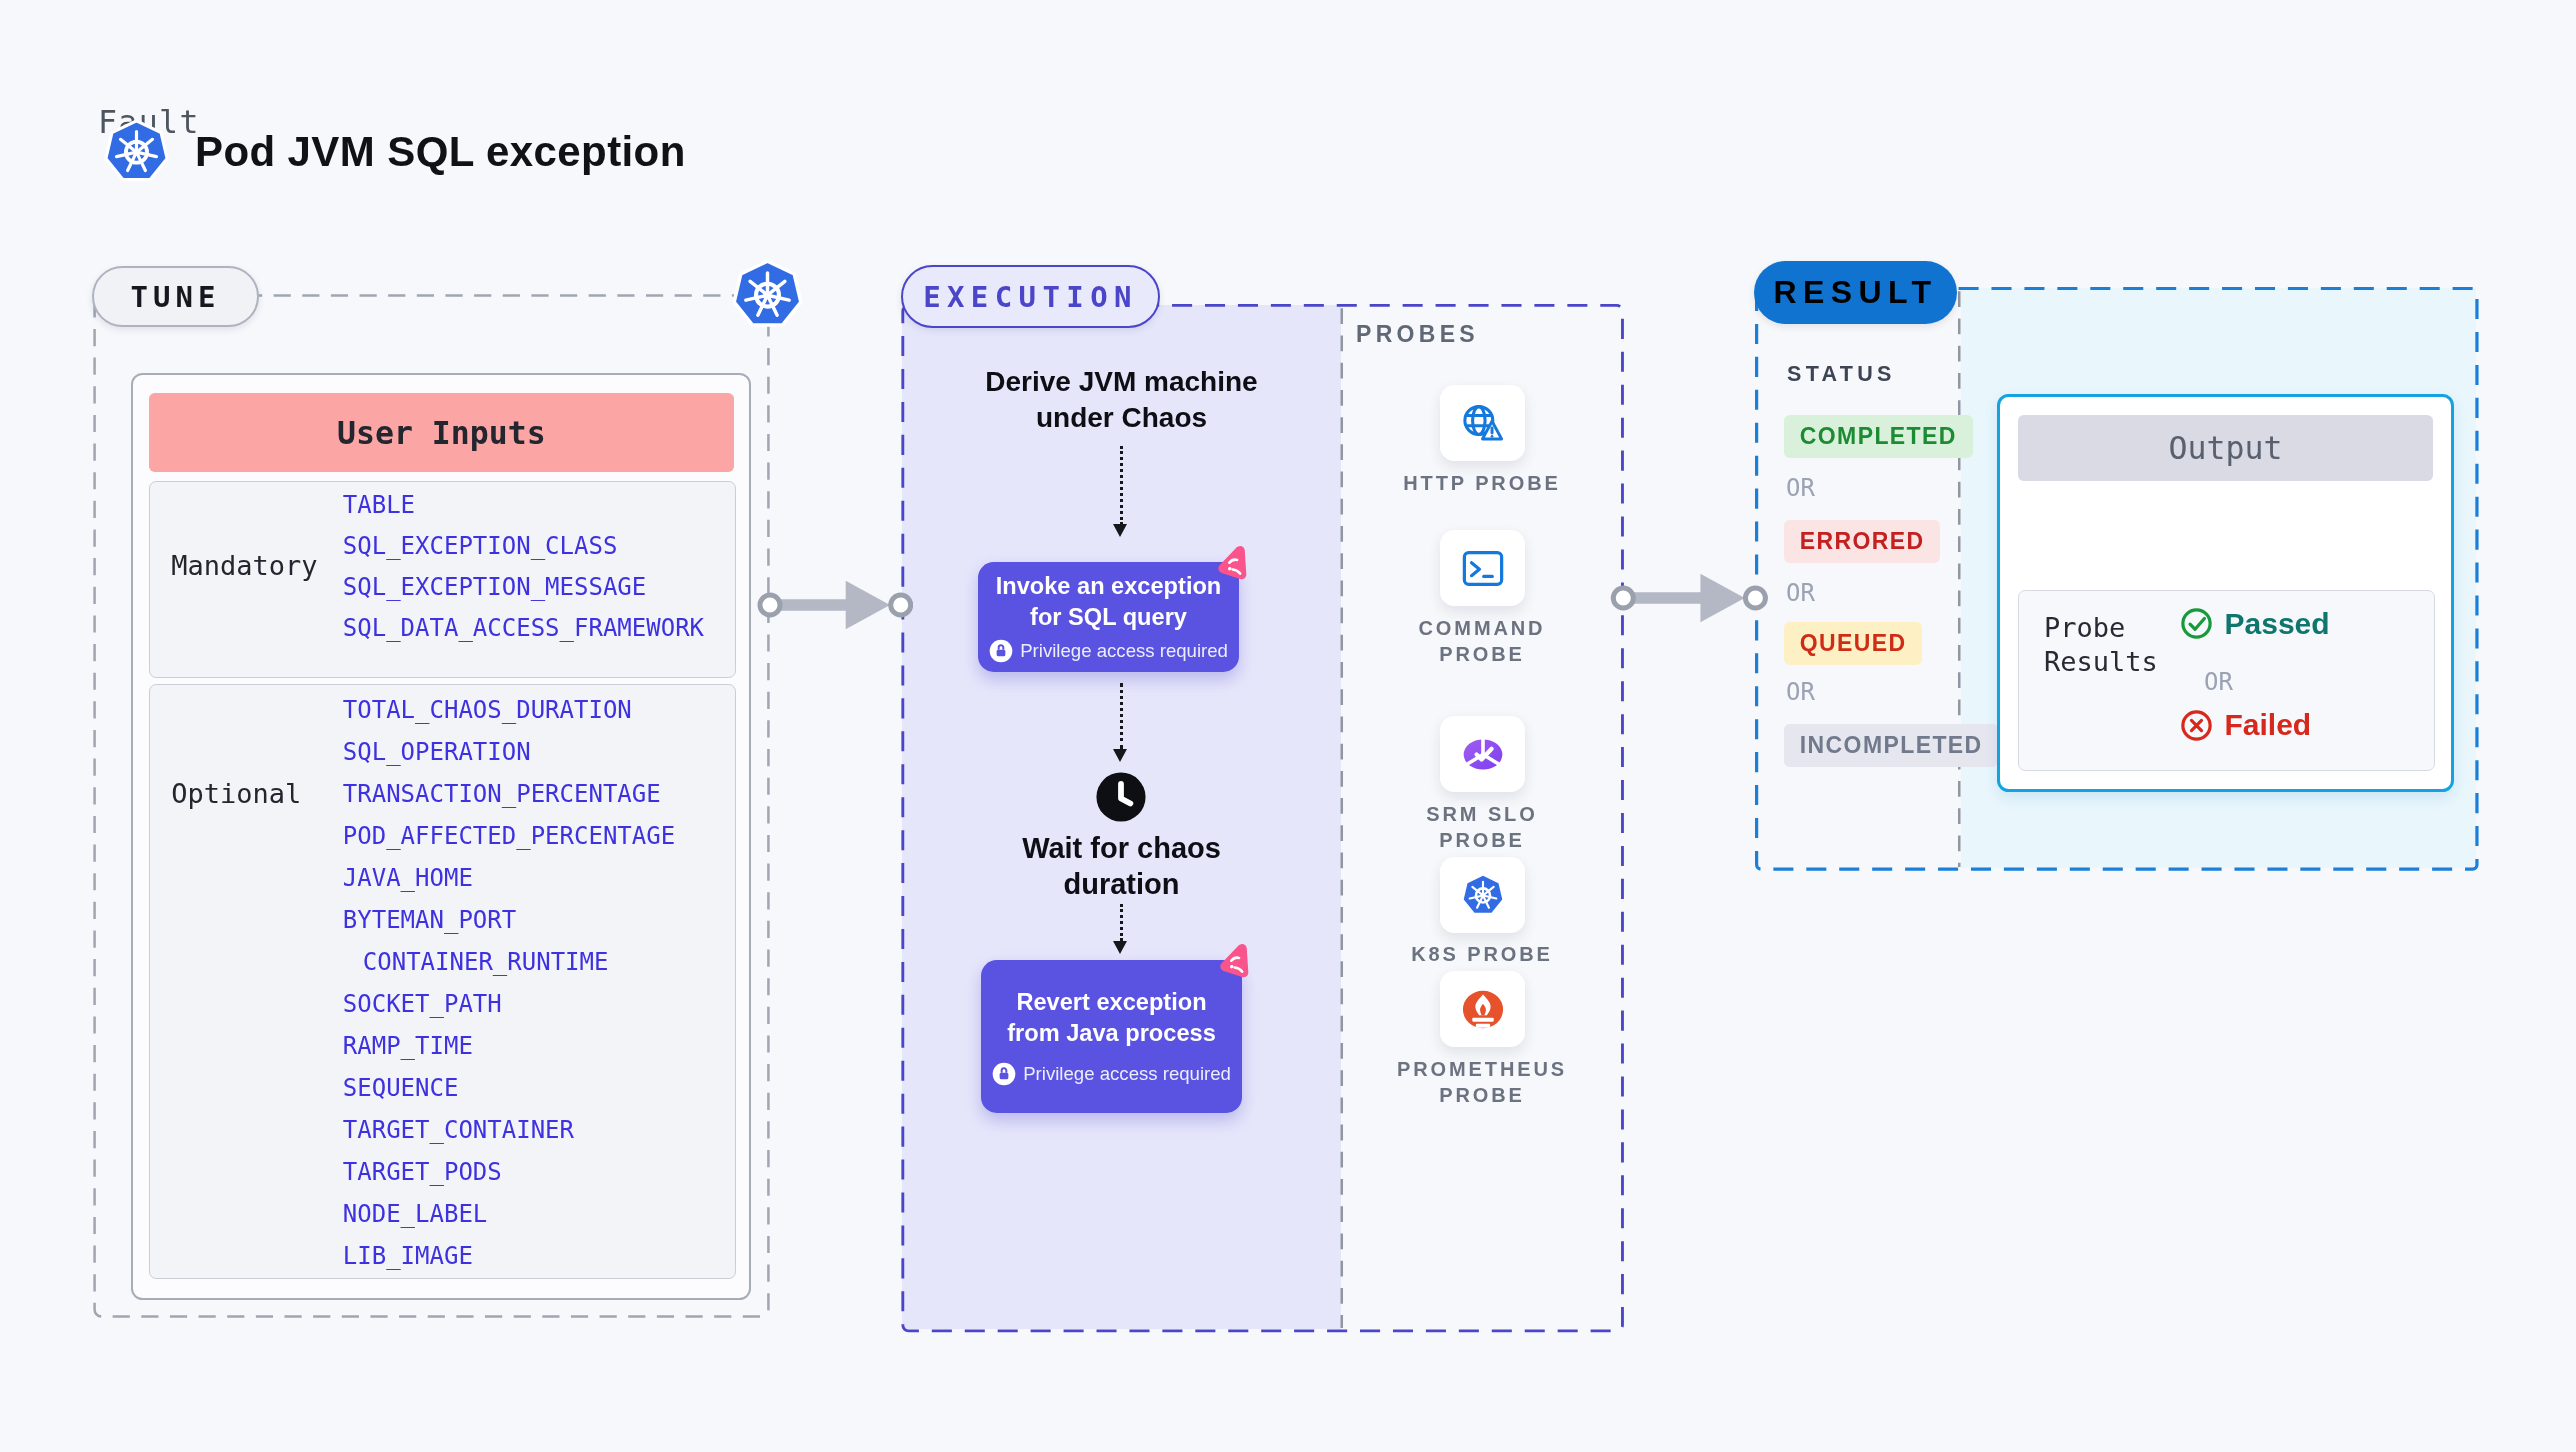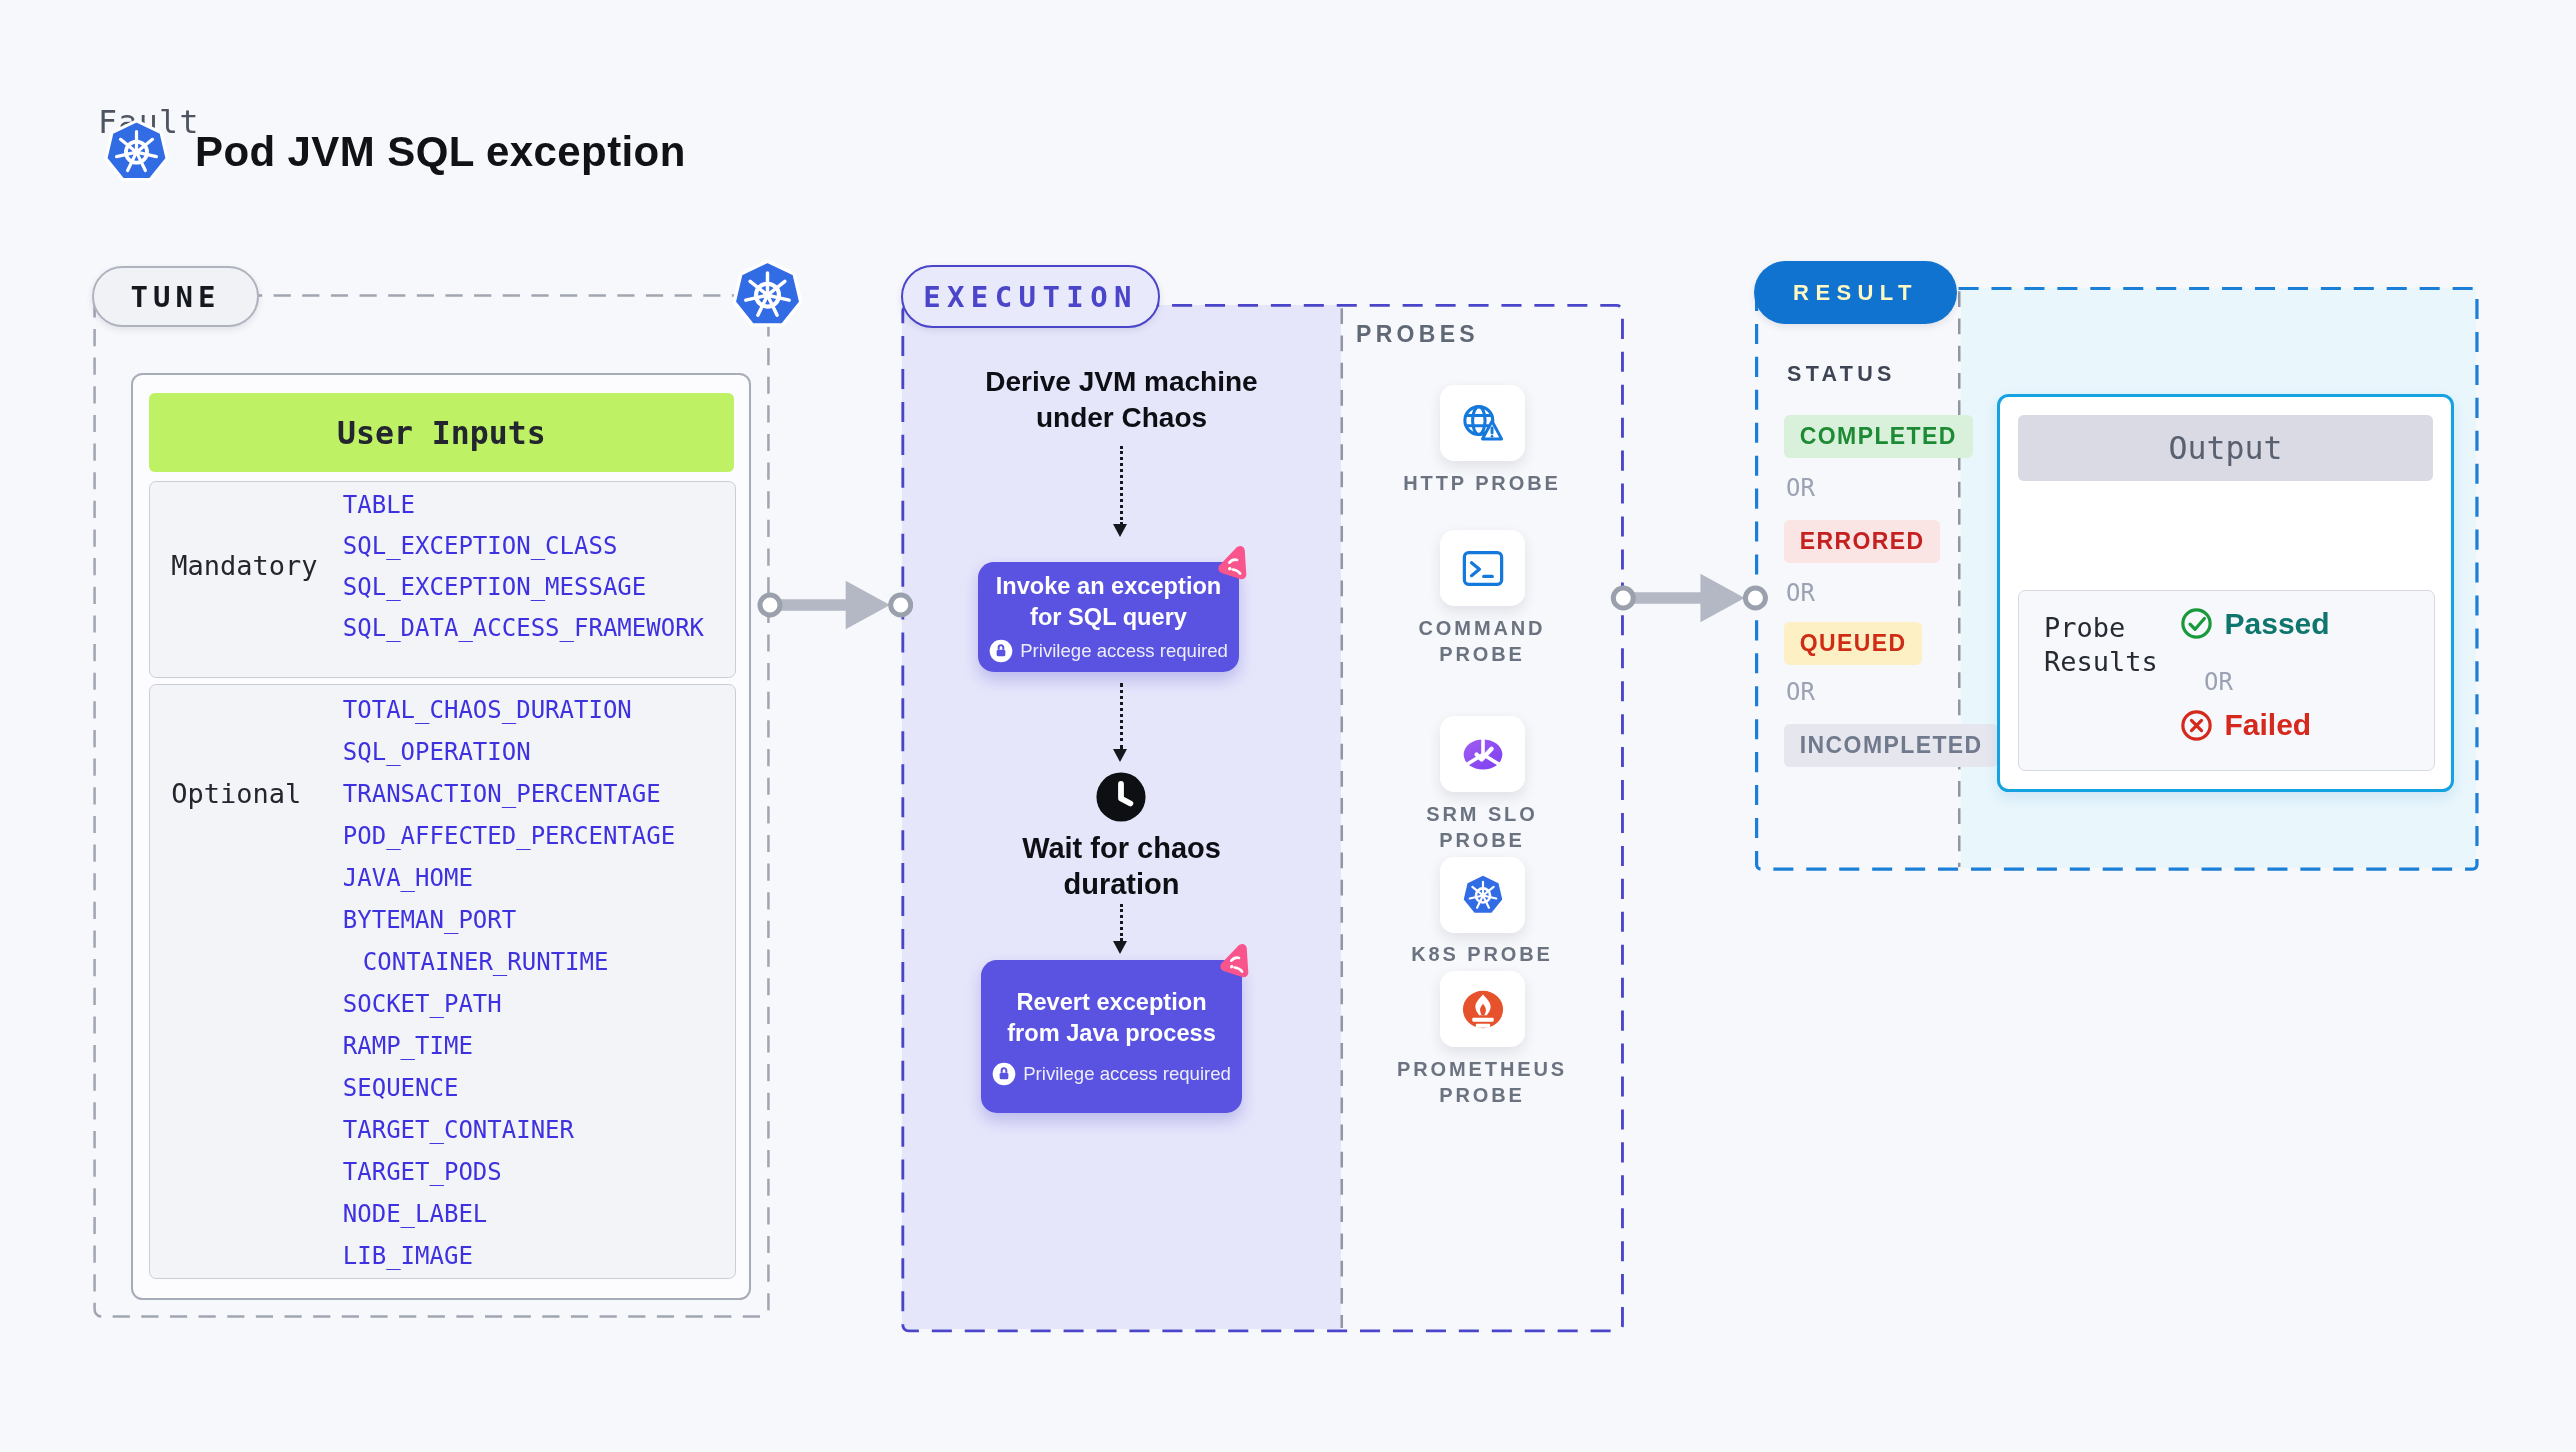--- a/index.html
+++ b/index.html
@@ -13,25 +13,25 @@
   .kicker{font-size:31.5px;letter-spacing:1.4px;color:#4f5560;}
   .page-title{font-size:42px;font-weight:bold;color:#101216;letter-spacing:0.4px;}
 
   
   .pill{display:flex;align-items:center;justify-content:center;border-radius:33px;z-index:5;
         box-shadow:0 2.9px 7.2px rgba(30,40,80,.10);}
   .pill-tune{background:#f1f2f6;border:2.1px solid #aeb3bf;color:#15181e;
              font-size:29px;font-weight:bold;letter-spacing:5px;}
   .pill-exec{background:#e9e9fc;border:2.9px solid #4b45c9;color:#4b45c9;
              font-size:29px;font-weight:bold;letter-spacing:6.4px;}
-  .pill-result{background:#1173d0;color:#fef9c3;font-size:22px;font-weight:bold;letter-spacing:6.4px;}
+  .pill-result{background:#1173d0;color:#000000;font-size:32px;font-weight:bold;letter-spacing:6.4px;}
 
   
   .ui-card{background:#fcfcfe;border:2.9px solid #a6acb8;border-radius:11.5px;}
-  .ui-head{background:#bef264;border-radius:5.7px;display:flex;align-items:center;justify-content:center;
+  .ui-head{background:#fca5a5;border-radius:5.7px;display:flex;align-items:center;justify-content:center;
            font-size:31.5px;font-weight:bold;color:#23262e;}
   .group-box{background:#f3f4f8;border:1.4px solid #c9cdd6;border-radius:7.2px;}
   .group-label{font-size:27px;color:#23262e;line-height:29px;}
   .param{font-size:24px;color:#3e31e0;white-space:nowrap;}
 
   
   .step-title{font-size:28px;font-weight:bold;color:#0d0f14;text-align:center;line-height:36px;}
   .node{background:#5a52e0;border-radius:15.8px;color:#fff;display:flex;flex-direction:column;
         align-items:center;justify-content:center;box-shadow:0 7.2px 15.8px rgba(60,55,200,.25);}
   .node-title{font-size:23.6px;font-weight:bold;line-height:31px;text-align:center;color:#fff;}

